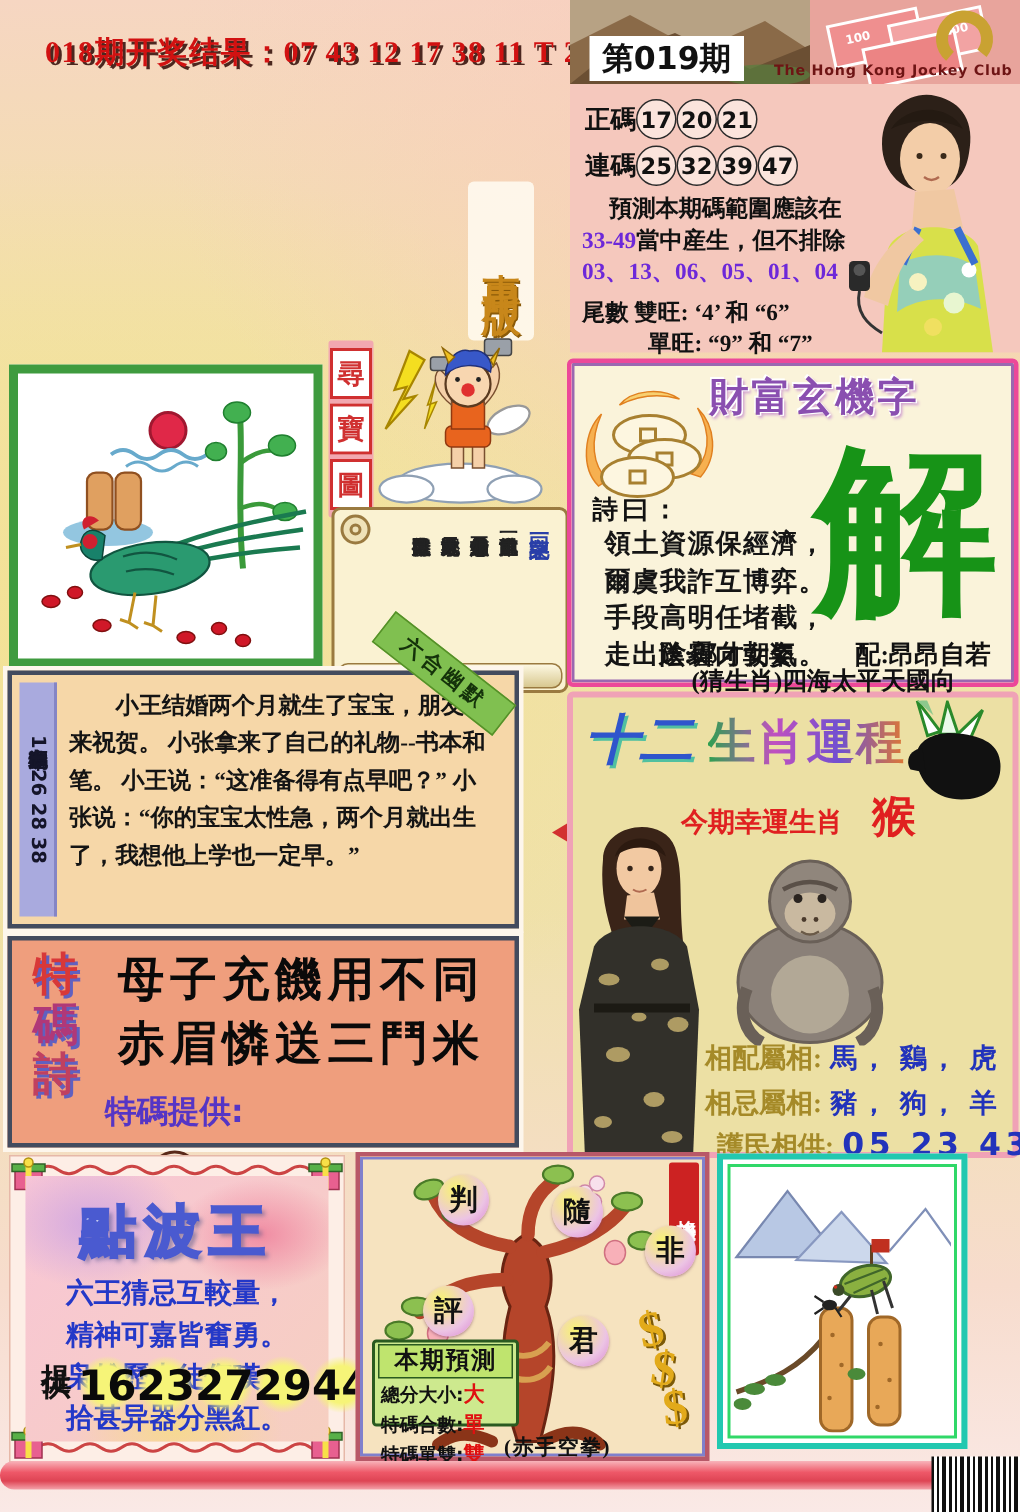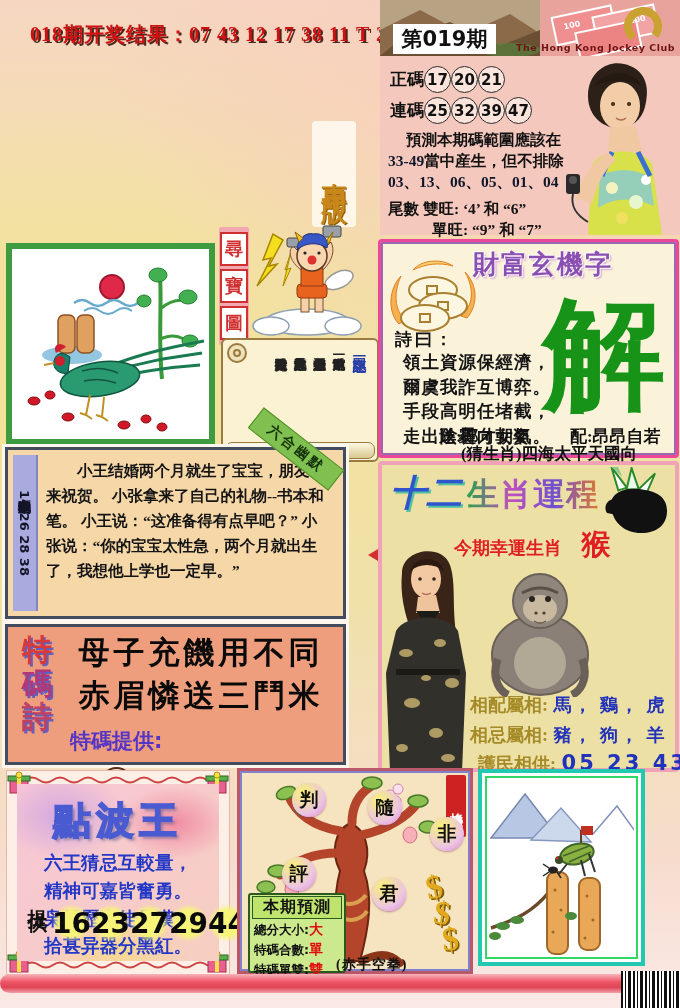--- a/index.html
+++ b/index.html
@@ -23,21 +23,21 @@
     display:flex;align-items:center;justify-content:center;font-size:21px;font-weight:bold;color:#111;}
 
   
   .top-panel{left:380px;top:56px;width:300px;height:179px;background:#f5c8bd;}
   .num-row{position:absolute;display:flex;align-items:center;}
   .num-label{font-size:17px;font-weight:bold;color:#111;}
   .circle-num{display:inline-flex;width:25px;height:25px;border:1.5px solid #2a2a2a;border-radius:50%;
     background:rgba(255,252,245,.55);align-items:center;justify-content:center;
     font-size:15px;font-weight:bold;color:#111;}
   .predict{left:8px;top:74px;width:200px;font-size:15.5px;font-weight:bold;line-height:1.35;color:#111;}
-  .red{color:#0f172a;}
+  .red{color:#6d28d9;}
   .weishu{margin-top:6px;}
   .indent{margin-left:44px;}
 
   
   .edition{left:312px;top:121px;width:44px;height:106px;background:rgba(255,252,242,.85);
     border-radius:4px;writing-mode:vertical-rl;display:flex;align-items:center;justify-content:center;
     font-size:26px;font-weight:bold;color:#c8871a;text-shadow:1px 1px 0 #8a5a08;letter-spacing:8px;}
 
   
   .xunbao{left:219px;top:227px;width:30px;height:114px;background:#f2a8b0;padding:2px 0;border-radius:2px;}
@@ -91,21 +91,21 @@
   .tema-lines{left:52px;top:5px;width:282px;text-align:center;font-size:31px;font-weight:bold;color:#0a0a0a;
     letter-spacing:4px;line-height:1.38;}
   .tema-provide{left:62px;top:100px;display:flex;align-items:center;gap:12px;flex-direction:column;}
   .tema-provide .lbl{font-size:21px;font-weight:bold;color:#5535c5;}
   .circle-num2{display:inline-flex;width:29px;height:29px;border:2px solid #5a2a1a;border-radius:50%;
     background:rgba(255,255,255,.28);align-items:center;justify-content:center;font-size:19px;font-weight:bold;color:#111;}
 
   
   .shengxiao{left:378px;top:461px;width:301px;height:311px;background:#ece0a4;border:4px solid #f0a2b6;
     border-radius:4px;box-sizing:border-box;}
-  .sx-title{left:8px;top:4px;white-space:nowrap;}
+  .sx-title{left:8px;top:4px;white-space:nowrap;font-family:Liberation Mono, monospace;}
   .sx-t1{font-size:36px;font-weight:bold;font-style:italic;color:#2f55cc;text-shadow:2px 2px 0 #50c0a0;}
   .sx-t2{font-size:32px;font-weight:bold;letter-spacing:1px;color:#2fa050;
     background:linear-gradient(90deg,#2fa050,#c050c0,#7050d0,#e07830);-webkit-background-clip:text;background-clip:text;-webkit-text-fill-color:transparent;}
   .sx-lucky{left:72px;top:60px;font-weight:bold;color:#e02020;}
   .sx-lucky .l1{font-size:18px;} .sx-lucky .l2{font-size:29px;margin-left:14px;}
   .sx-line{font-weight:bold;white-space:nowrap;}
   .sx-line .lbl{color:#a58a28;font-size:18px;font-family:"Liberation Serif",serif;}
   .sx-line .val{color:#2233bb;font-size:18px;font-family:"Liberation Serif",serif;letter-spacing:2px;}
   .sx-match{left:88px;top:228px;} .sx-avoid{left:88px;top:258px;}
   .sx-humin{left:96px;top:286px;}
@@ -136,21 +136,21 @@
   .tree{left:237px;top:768px;width:236px;height:206px;background:#f6e3bf;border:3px solid #b85868;
     box-shadow:inset 0 0 0 2px #8080cc;box-sizing:border-box;}
   .yq-label{right:4px;top:4px;width:20px;height:62px;background:#cc2222;color:#fff;border-radius:2px;
     writing-mode:vertical-rl;display:flex;align-items:center;justify-content:center;font-size:13px;font-weight:bold;letter-spacing:2px;}
   .fruit{position:absolute;width:34px;height:34px;border-radius:50%;
     background:radial-gradient(circle at 35% 30%,#f8f470,#ecc4e4 62%,#da84d2);
     display:flex;align-items:center;justify-content:center;font-size:19px;font-weight:bold;color:#111;
     box-shadow:0 1px 2px rgba(120,60,100,.5);}
   .dollar{position:absolute;font-size:33px;font-weight:bold;color:#e2aa1a;
     text-shadow:1.5px 1.5px 0 #7c5a08;font-family:"Liberation Serif",serif;}
-  .predict-box{left:8px;top:122px;width:98px;height:80px;background:#cde98e;border:2px solid #2a5a20;border-radius:3px;box-sizing:border-box;}
+  .predict-box{left:8px;top:122px;width:98px;height:58px;background:#cde98e;border:2px solid #2a5a20;border-radius:3px;box-sizing:border-box;}
   .pb-title{margin:1px 2px;border:1px solid #2a5a20;background:#bfe46e;text-align:center;
     font-size:16px;font-weight:bold;color:#111;letter-spacing:1px;}
   .pb-row{font-size:12.5px;font-weight:bold;color:#111;margin:2px 0 0 4px;white-space:nowrap;}
   .pb-row .val{color:#e01010;font-size:14px;}
   .tree-caption{left:96px;top:185px;font-size:14px;font-weight:bold;color:#111;letter-spacing:1px;}
 
   
   .bpaint{left:478px;top:769px;width:167px;height:197px;background:#ffffff;border:4px solid #22c8b0;
     box-shadow:inset 0 0 0 3px #fff, inset 0 0 0 5px #30d868;box-sizing:border-box;}
 

